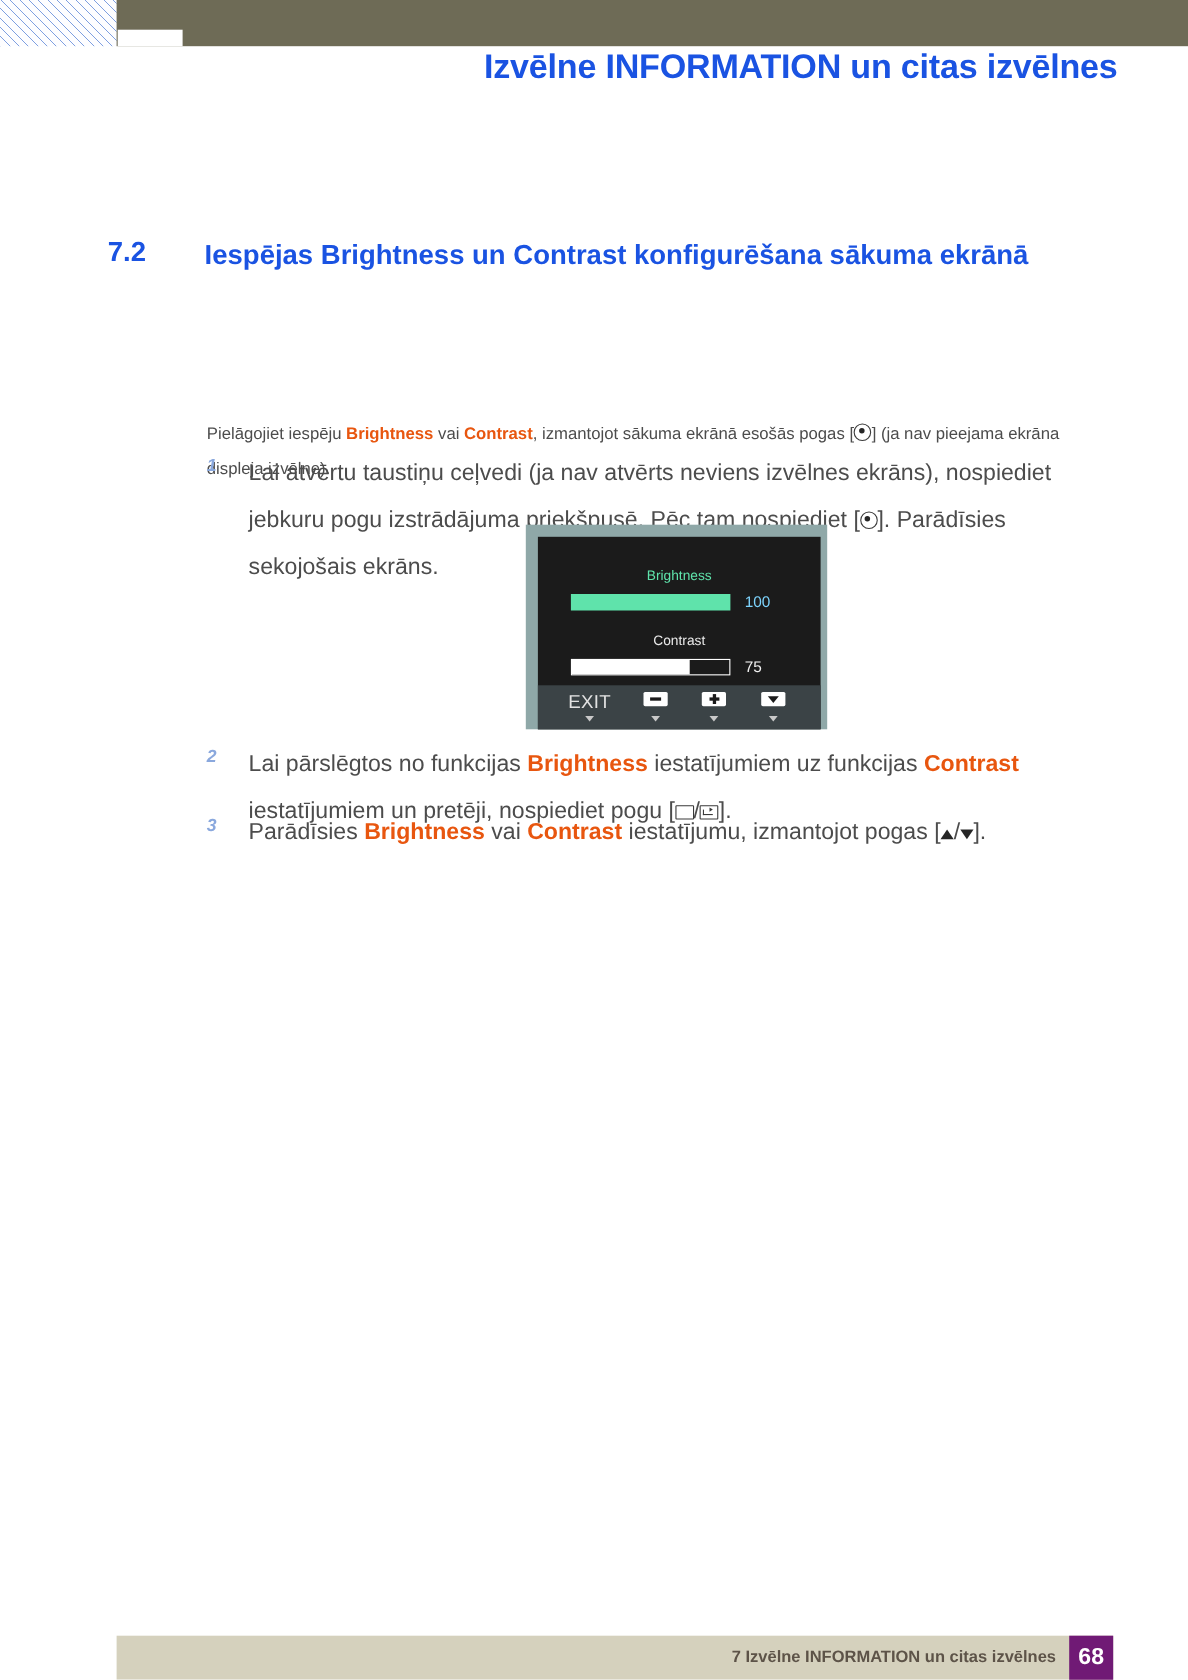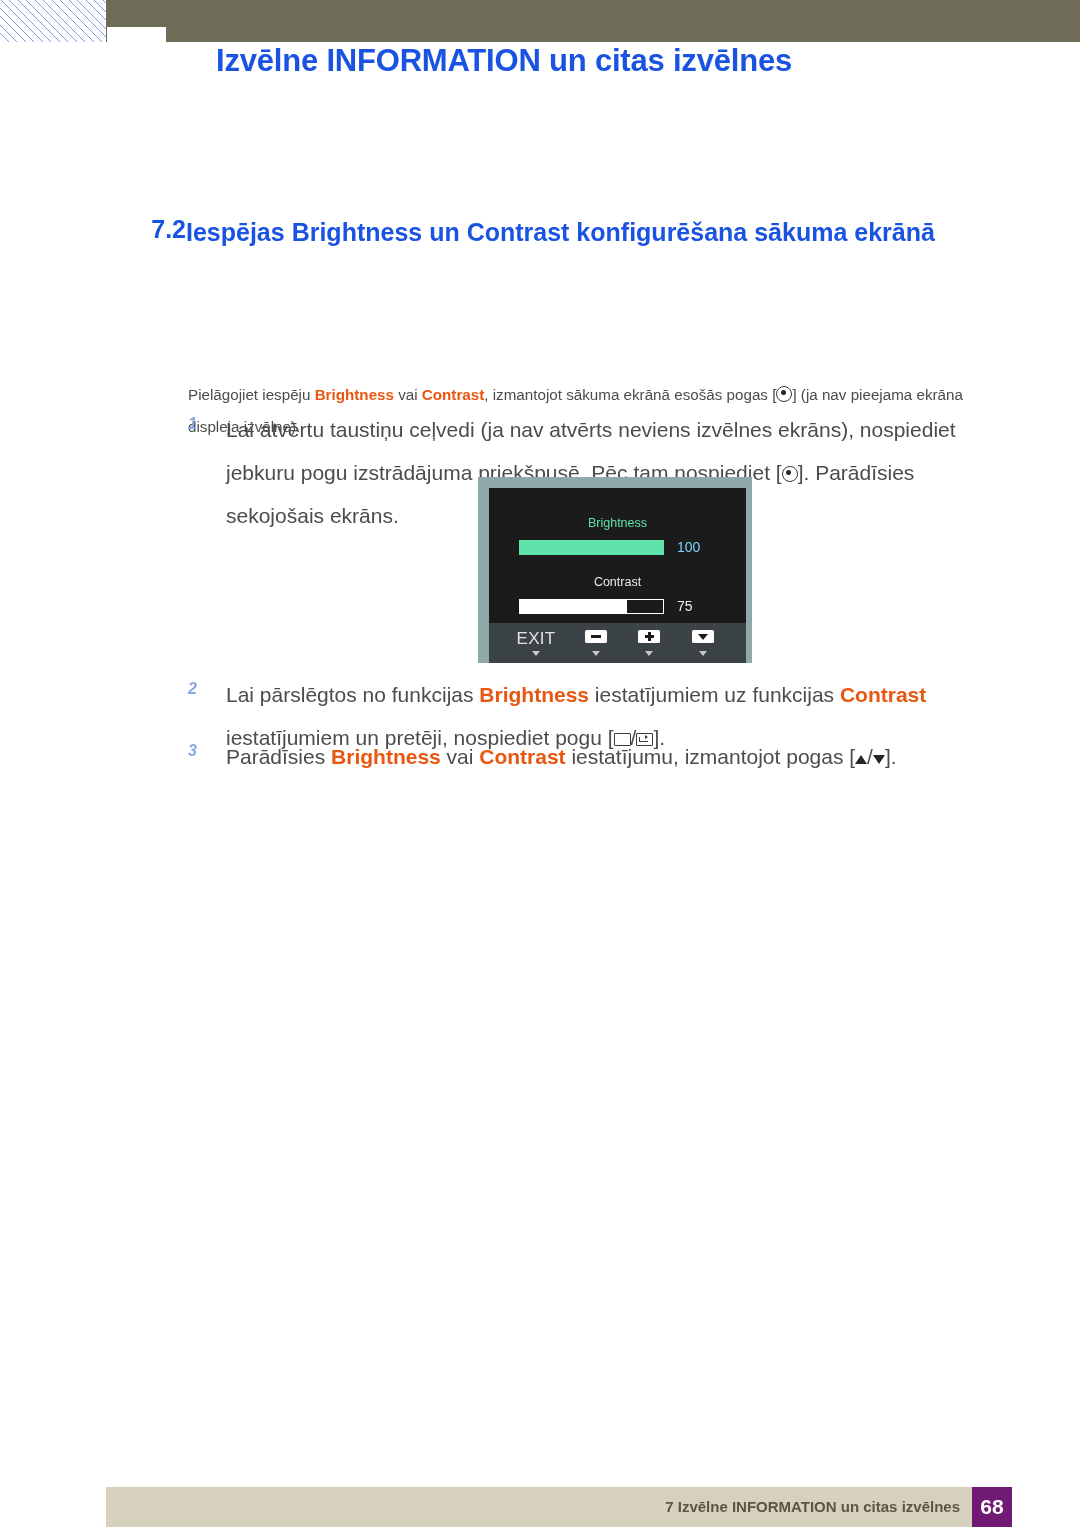--- a/index.html
+++ b/index.html
@@ -45,30 +45,30 @@
   }
   #header-title {
     position: absolute;
     left: 216px; top: 43px;
     width: 800px;
     font-size: 31px;
     font-weight: bold;
     color: #1a53e2;
     letter-spacing: -0.2px;
     white-space: nowrap;
+    text-align: right;
   }
 
   
   #section-heading {
     position: absolute;
     left: 98px; top: 215px;
     width: 900px;
     display: flex;
     align-items: flex-start;
-    text-align: right;
   }
   #section-number {
     font-size: 25px;
     font-weight: bold;
     color: #1a53e2;
     width: 88px;
     flex: none;
   }
   #section-title {
     font-size: 25px;

